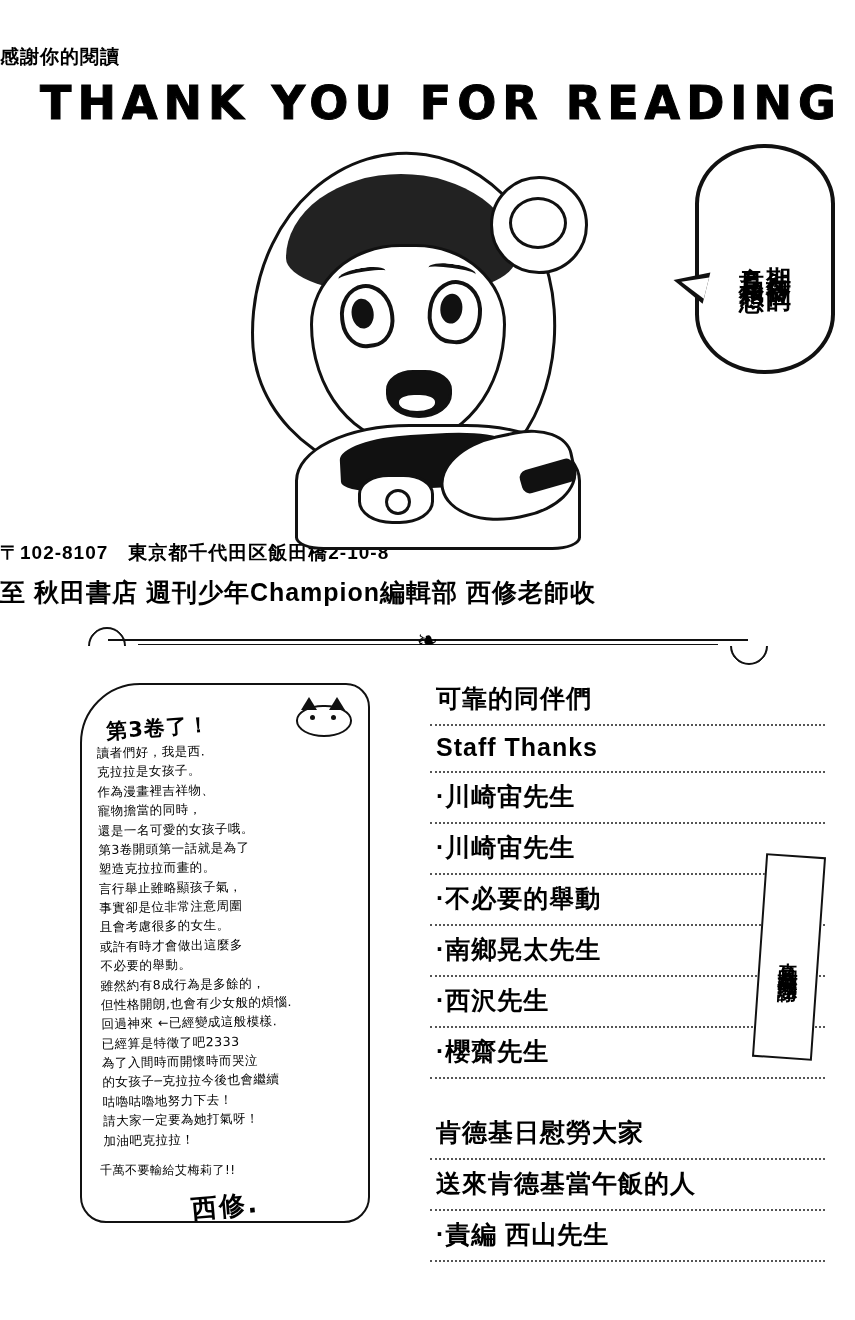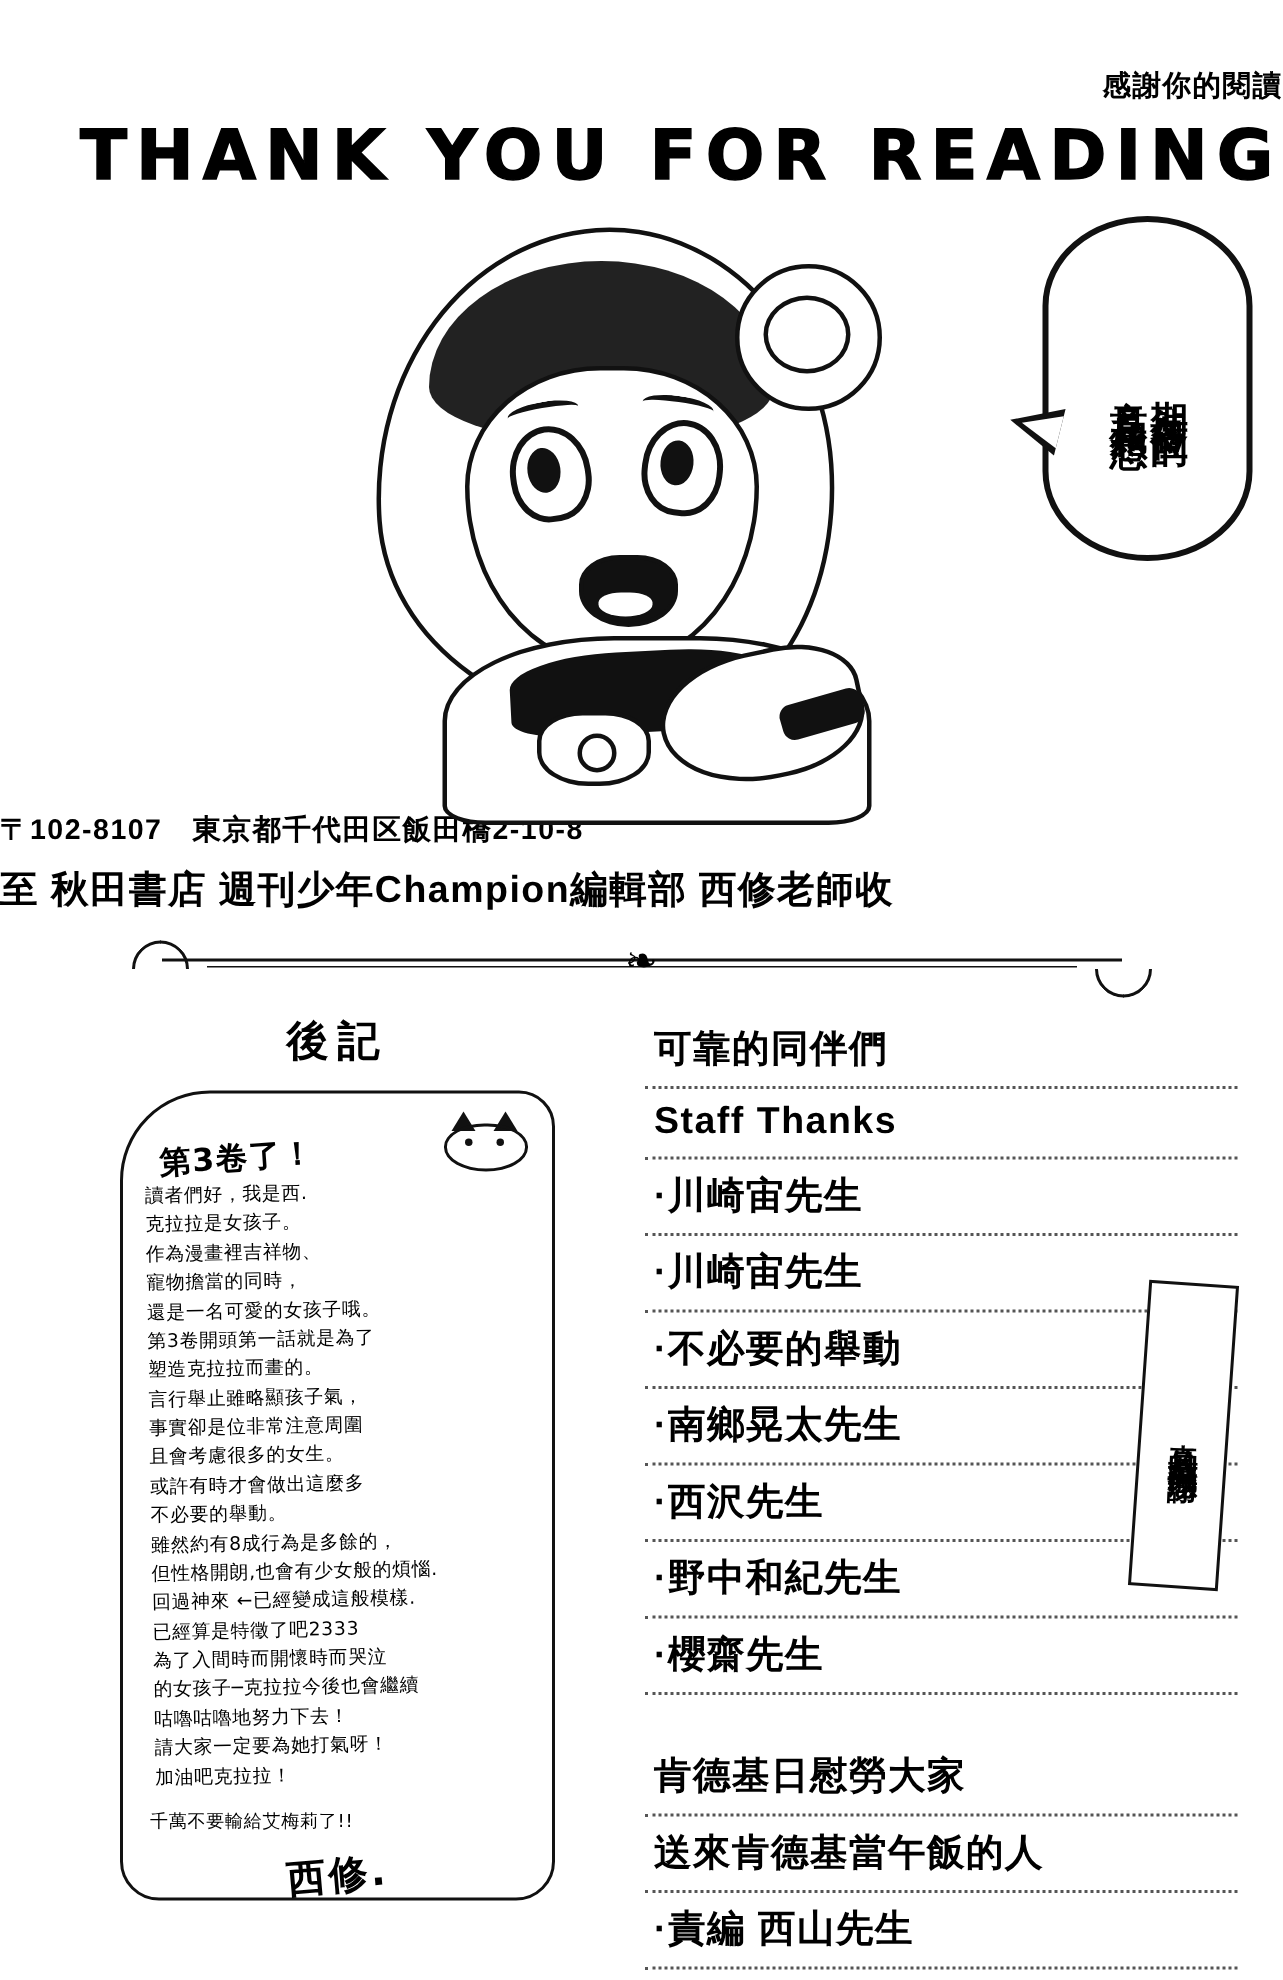--- a/index.html
+++ b/index.html
@@ -11,21 +11,21 @@
     width: 855px;
     height: 1320px;
     position: relative;
     font-family: "Liberation Sans", sans-serif;
     color: #000;
     overflow: hidden;
   }
 
   
   .header {
-    text-align: right;
+    text-align: left;
     padding-top: 44px;
   }
   .header-sub {
     font-size: 19px;
     font-weight: bold;
     letter-spacing: 1px;
   }
   .header-main {
     font-size: 46px;
     font-weight: bold;
@@ -459,21 +459,20 @@
   <div class="rule"></div>
   <div class="rule2"></div>
   <div class="swirl l"></div>
   <div class="swirl r"></div>
   <div class="center">❧</div>
 </div>
 
 <div class="lower">
 
   <div class="col-left">
-    <div class="afterword-title">後記</div>
 
     <div class="note">
       <div class="cat">
         <div class="ear l"></div>
         <div class="ear r"></div>
         <div class="head"></div>
         <div class="e l"></div>
         <div class="e r"></div>
       </div>
       <div class="note-head">第3卷了！</div>
@@ -507,21 +506,20 @@
 
   <div class="col-right">
     <div class="rlist">
       <div class="rrow">可靠的同伴們</div>
       <div class="rrow">Staff Thanks</div>
       <div class="rrow">·川崎宙先生</div>
       <div class="rrow">·川崎宙先生</div>
       <div class="rrow">·不必要的舉動</div>
       <div class="rrow">·南鄉晃太先生</div>
       <div class="rrow">·西沢先生</div>
-      <div class="rrow">·野中和紀先生</div>
       <div class="rrow">·櫻齋先生</div>
       <div class="rgap"></div>
       <div class="rrow">肯德基日慰勞大家</div>
       <div class="rrow">送來肯德基當午飯的人</div>
       <div class="rrow">·責編 西山先生</div>
     </div>
 
     <div class="stamp">
       <span>真的是萬分感謝</span>
     </div>

